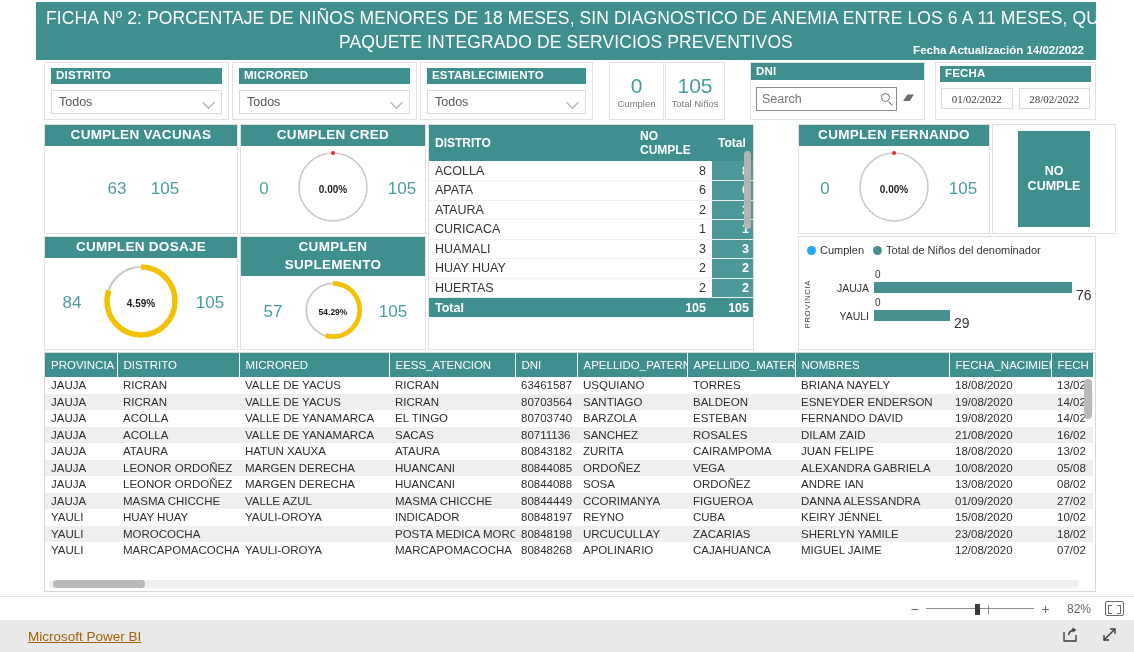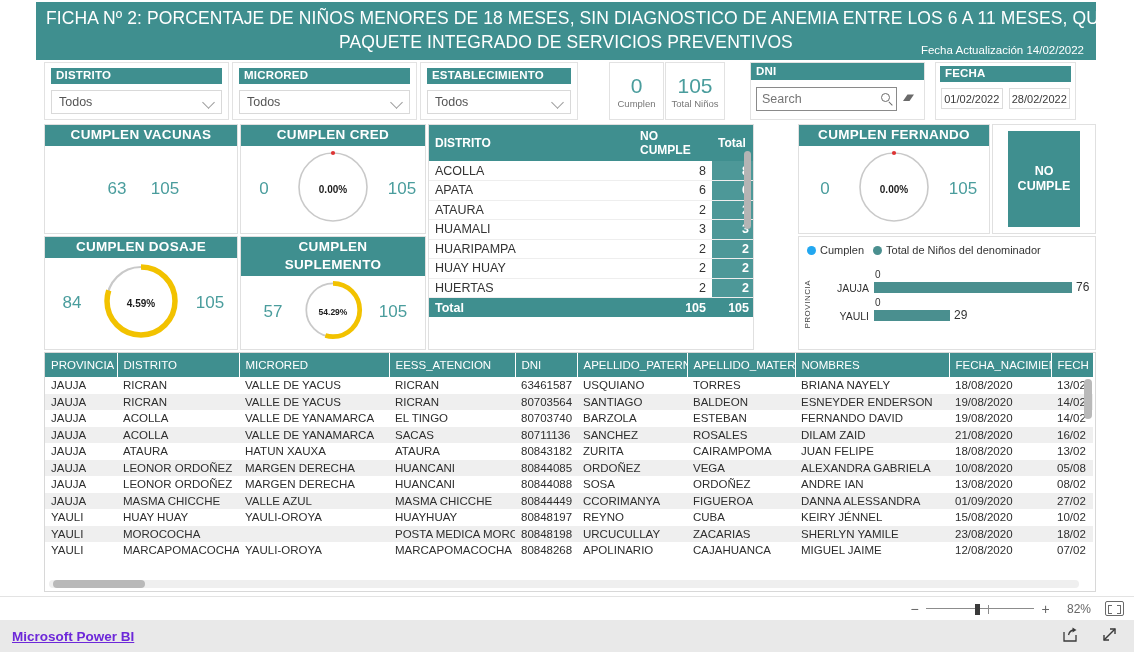--- a/index.html
+++ b/index.html
@@ -24,21 +24,21 @@
     color: #ffffff;
     padding: 4px 10px 0 10px;
   }
   .title-line {
     font-size: 17.5px; line-height: 24px; text-align: center;
     font-weight: 400; letter-spacing: .1px;
     white-space: nowrap;
   }
   .title-upd {
     position: absolute; right: 12px; bottom: 4px;
-    font-size: 11.5px; font-weight: normal; color: #ffffff;
+    font-size: 11.5px; font-weight: bold; color: #ffffff;
   }
 
   
   .slicer {
     position: absolute; top: 62px; height: 58px;
     background: #ffffff; border: 1px solid #e2e2e2;
   }
   .slicer-hd {
     margin: 5px 6px 0 6px; height: 16px; background: #3f8f8f;
     color: #ffffff; font-size: 11.5px; font-weight: bold;
@@ -50,21 +50,21 @@
     display: flex; align-items: center; padding-left: 7px;
     font-size: 12.5px; color: #555;
   }
   .chev {
     position: absolute; right: 8px; top: 7px; width: 9px; height: 9px;
     border-right: 1.4px solid #9a9a9a; border-bottom: 1.4px solid #9a9a9a;
     transform: rotate(45deg);
   }
   #sl-distrito { left: 8px; width: 185px; }
   #sl-microred { left: 196px; width: 185px; }
-  #sl-estab    { left: 384px; width: 158px; }
+  #sl-estab    { left: 384px; width: 173px; }
 
   
   .kpi {
     position: absolute; top: 62px; height: 58px; width: 56px;
     background: #ffffff; border: 1px solid #e2e2e2;
     display: flex; flex-direction: column; align-items: center; justify-content: center;
   }
   #kpi-cumplen { left: 573px; width: 55px; }
   #kpi-total   { left: 629px; width: 60px; }
   .kpi-val { font-size: 21px; color: #4a9d9d; line-height: 23px; }
@@ -87,25 +87,25 @@
     border: 1.3px solid #6c6c6c; border-radius: 50%;
   }
   .mag::after {
     content:""; position: absolute; right: -4px; bottom: -3px;
     width: 5px; height: 1.3px; background: #6c6c6c; transform: rotate(45deg);
   }
   .eraser-ic { width: 22px; text-align: center; font-size: 13px; color: #555; }
 
   
   #fecha-panel {
-    position: absolute; left: 899px; top: 62px; width: 141px; height: 58px;
+    position: absolute; left: 899px; top: 62px; width: 161px; height: 58px;
     background: #ffffff; border: 1px solid #e2e2e2;
   }
   #fecha-panel .slicer-hd { margin: 3px 4px 0 4px; }
-  .fecha-row { display: flex; gap: 6px; margin: 6px 5px 0 5px; }
+  .fecha-row { display: flex; gap: 6px; margin: 6px 5px 0 5px; font-family: Liberation Serif, serif; }
   .fecha-box {
     flex: 1; height: 21px; border: 1px solid #dcdcdc; background: #fff;
     display: flex; align-items: center; justify-content: center;
     font-size: 11px; color: #3a3a3a;
   }
 
   
   .gcard {
     position: absolute; background: #ffffff; border: 1px solid #e0e0e0;
   }
@@ -154,21 +154,21 @@
     background: #3f8f8f; color: #ffffff; font-weight: bold; border: none;
   }
   table.mx tr.total td.tot { background: #3f8f8f; }
   #mx-scroll {
     position: absolute; right: 2px; top: 26px; width: 7px; height: 78px;
     background: #b4b4b4; border-radius: 4px;
   }
 
   
   #nocumple {
-    position: absolute; left: 956px; top: 124px; width: 104px; height: 110px;
+    position: absolute; left: 956px; top: 124px; width: 124px; height: 110px;
     background: #ffffff; border: 1px solid #e0e0e0;
     display: flex; align-items: center; justify-content: center;
   }
   #nocumple .tile {
     width: 72px; height: 96px; background: #3f8f8f; color: #fff;
     display: flex; align-items: center; justify-content: center;
     text-align: center; font-size: 12.5px; font-weight: bold; line-height: 15px;
   }
 
   
@@ -181,21 +181,21 @@
   .ltxt { font-size: 11px; color: #333; margin-right: 5px; }
   .chart-area { position: relative; margin-top: 10px; height: 72px; }
   .ylabel {
     position: absolute; left: 4px; top: 14px; font-size: 8px; color: #444;
     writing-mode: vertical-rl; transform: rotate(180deg); letter-spacing: .5px;
   }
   .brow { position: absolute; left: 18px; right: 4px; height: 26px; }
   .bcat { position: absolute; left: 0; top: 12px; font-size: 10.5px; color: #333; width: 52px; text-align: right; }
   .bzero { position: absolute; left: 58px; top: -1px; font-size: 10px; color: #333; }
   .bfill { position: absolute; left: 57px; top: 12px; height: 11px; background: #4a8f8f; }
-  .bval { position: absolute; top: 10px; font-size: 12px; color: #333; }
+  .bval { position: absolute; top: 17px; font-size: 14px; color: #333; }
 
   
   #detail {
     position: absolute; left: 8px; top: 352px; width: 1052px; height: 240px;
     background: #ffffff; border: 1px solid #d8d8d8; overflow: hidden;
   }
   table.dt { border-collapse: collapse; table-layout: fixed; width: 1044px; }
   table.dt th {
     background: #3f8f8f; color: #ffffff; font-size: 11.5px; font-weight: normal;
     text-align: left; padding: 5px 6px; height: 24px;
@@ -244,22 +244,22 @@
     border-top: 1.3px solid #6a6a6a; border-bottom: 1.3px solid #6a6a6a;
   }
   .fitbtn::before { left: 2px; border-left: 1.3px solid #6a6a6a; }
   .fitbtn::after  { right: 2px; border-right: 1.3px solid #6a6a6a; }
 
   #footer {
     position: absolute; left: 0; top: 620px; width: 1134px; height: 32px;
     background: #e9e9e9; display: flex; align-items: center;
   }
   #pbi-link {
-    margin-left: 12px; font-size: 13.5px; color: #6d28d9;
-    text-decoration: underline; font-weight: bold;
+    margin-left: 28px; font-size: 13.5px; color: #a16207;
+    text-decoration: underline; font-weight: normal;
   }
   .footer-icons { margin-left: auto; display: flex; align-items: center; gap: 22px; padding-right: 16px; }
   .ficon { color: #3a3a3a; }
 </style>
 </head>
 <body>
 
 <div id="root">
 
   <div class="canvas">
@@ -430,28 +430,28 @@
               <td>APATA</td>
               <td class="num">6</td>
               <td class="num tot">6</td>
             </tr>
             <tr>
               <td>ATAURA</td>
               <td class="num">2</td>
               <td class="num tot">2</td>
             </tr>
             <tr>
+              <td>CURICACA</td>
+              <td class="num">1</td>
+              <td class="num tot">1</td>
+            </tr>
+            <tr>
               <td>HUAMALI</td>
               <td class="num">3</td>
               <td class="num tot">3</td>
-            </tr>
-            <tr>
-              <td>HUARIPAMPA</td>
-              <td class="num">2</td>
-              <td class="num tot">2</td>
             </tr>
             <tr>
               <td>HUAY HUAY</td>
               <td class="num">2</td>
               <td class="num tot">2</td>
             </tr>
             <tr>
               <td>HUERTAS</td>
               <td class="num">2</td>
               <td class="num tot">2</td>
@@ -616,21 +616,21 @@
               <td>CCORIMANYA</td>
               <td>FIGUEROA</td>
               <td>DANNA ALESSANDRA</td>
               <td>01/09/2020</td>
               <td>27/02</td>
             </tr>
             <tr>
               <td>YAULI</td>
               <td>HUAY HUAY</td>
               <td>YAULI-OROYA</td>
-              <td>HUAYHUAY</td>
+              <td>INDICADOR</td>
               <td>80848197</td>
               <td>REYNO</td>
               <td>CUBA</td>
               <td>KEIRY JÉNNEL</td>
               <td>15/08/2020</td>
               <td>10/02</td>
             </tr>
             <tr class="alt">
               <td>YAULI</td>
               <td>MOROCOCHA</td>

